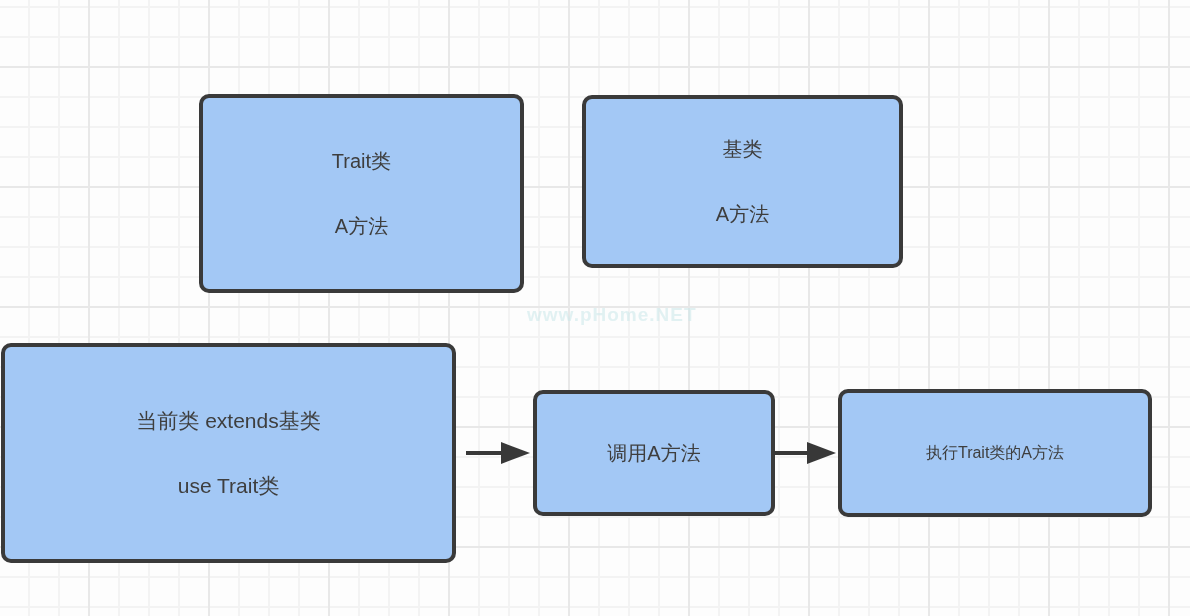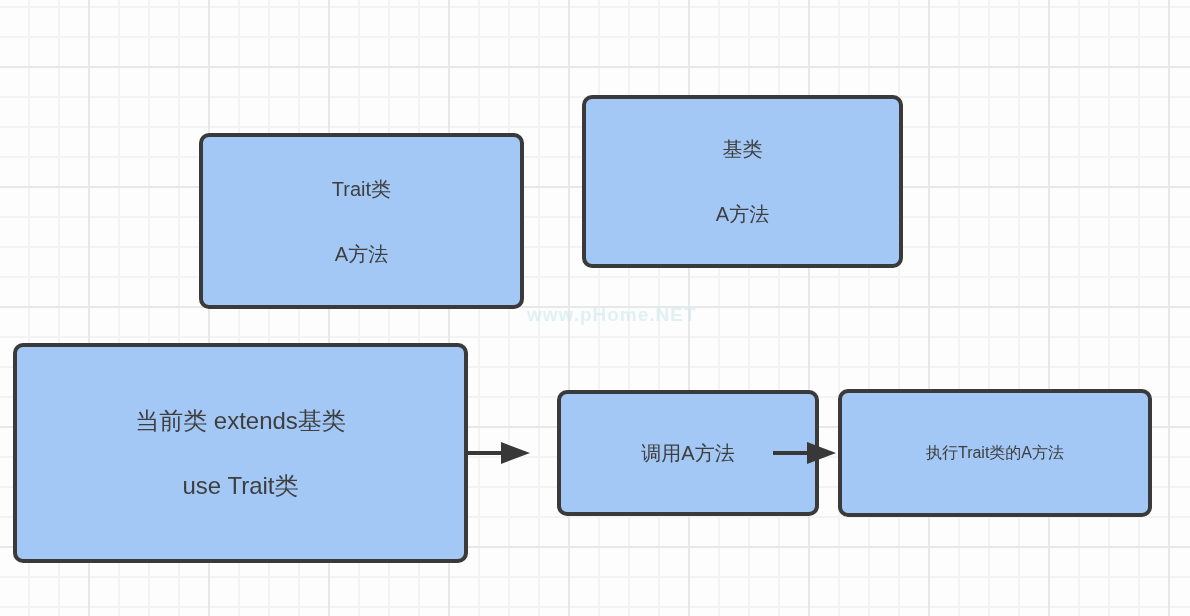--- a/index.html
+++ b/index.html
@@ -56,24 +56,24 @@
   }
   .node .line {
     display: block;
     line-height: 28px;
     white-space: nowrap;
   }
   .node .line + .line {
     margin-top: 37px;
   }
 
-  .node-trait   { left: 199px; top:  94px; width: 325px; height: 176px; font-size: 20px; margin-top: 39px; }
+  .node-trait   { left: 199px; top:  94px; width: 325px; height: 199px; font-size: 20px; }
   .node-base    { left: 582px; top:  95px; width: 321px; height: 173px; font-size: 20px; }
-  .node-current { left:  13px; top: 343px; width: 455px; height: 220px; font-size: 24px; }
-  .node-call    { left: 533px; top: 390px; width: 262px; height: 126px; font-size: 20px; margin-left: 24px; }
+  .node-current { left:  1px; top: 343px; width: 455px; height: 220px; font-size: 21px; }
+  .node-call    { left: 533px; top: 390px; width: 242px; height: 126px; font-size: 20px; }
   .node-exec    { left: 838px; top: 389px; width: 314px; height: 128px; font-size: 16px; }
 
   .arrows {
     position: absolute;
     inset: 0;
     pointer-events: none;
   }
 </style>
 </head>
 <body>

